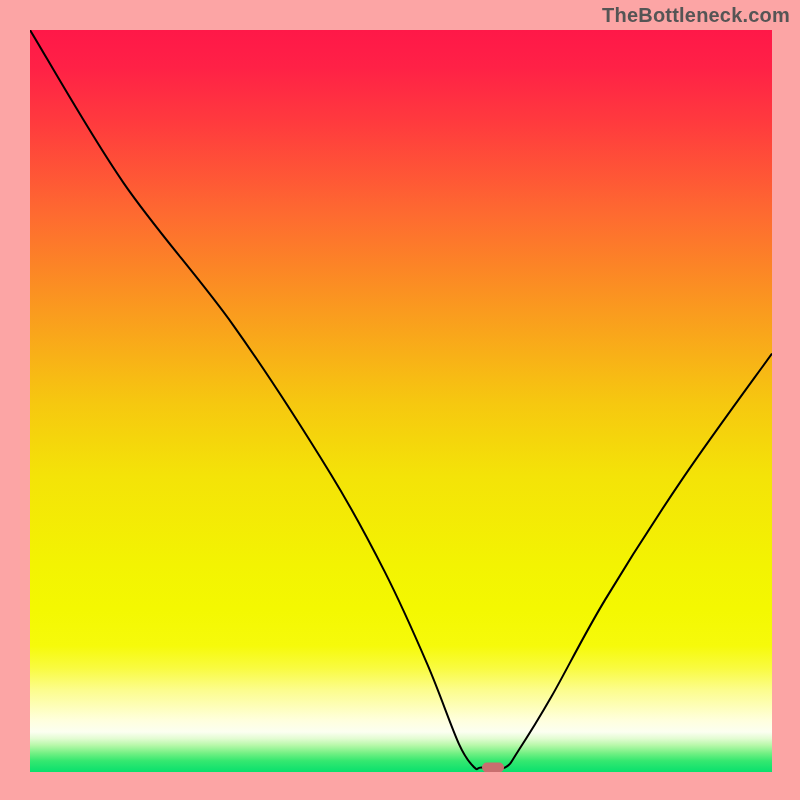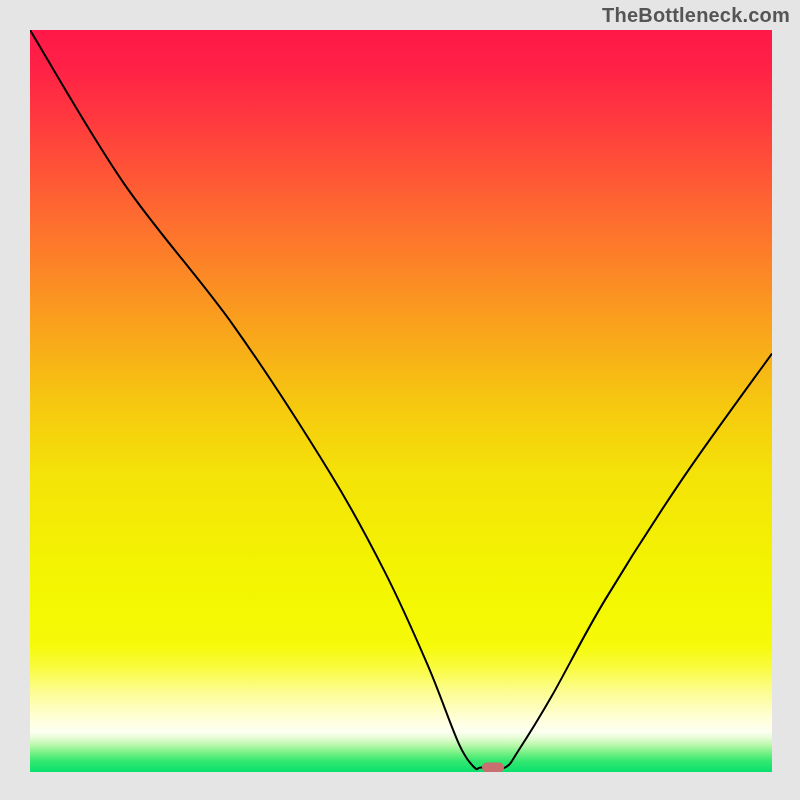--- a/index.html
+++ b/index.html
@@ -8,21 +8,21 @@
     width: 800px;
     height: 800px;
     background: #000;
     overflow: hidden;
     font-family: Arial, Helvetica, sans-serif;
   }
   .frame {
     position: relative;
     width: 800px;
     height: 800px;
-    background: #e5e5e5;
+    background: #fca5a5;
   }
   .watermark {
     position: absolute;
     top: 4px;
     right: 10px;
     font-size: 20px;
     font-weight: bold;
     color: #555;
     letter-spacing: 0.2px;
     z-index: 10;

